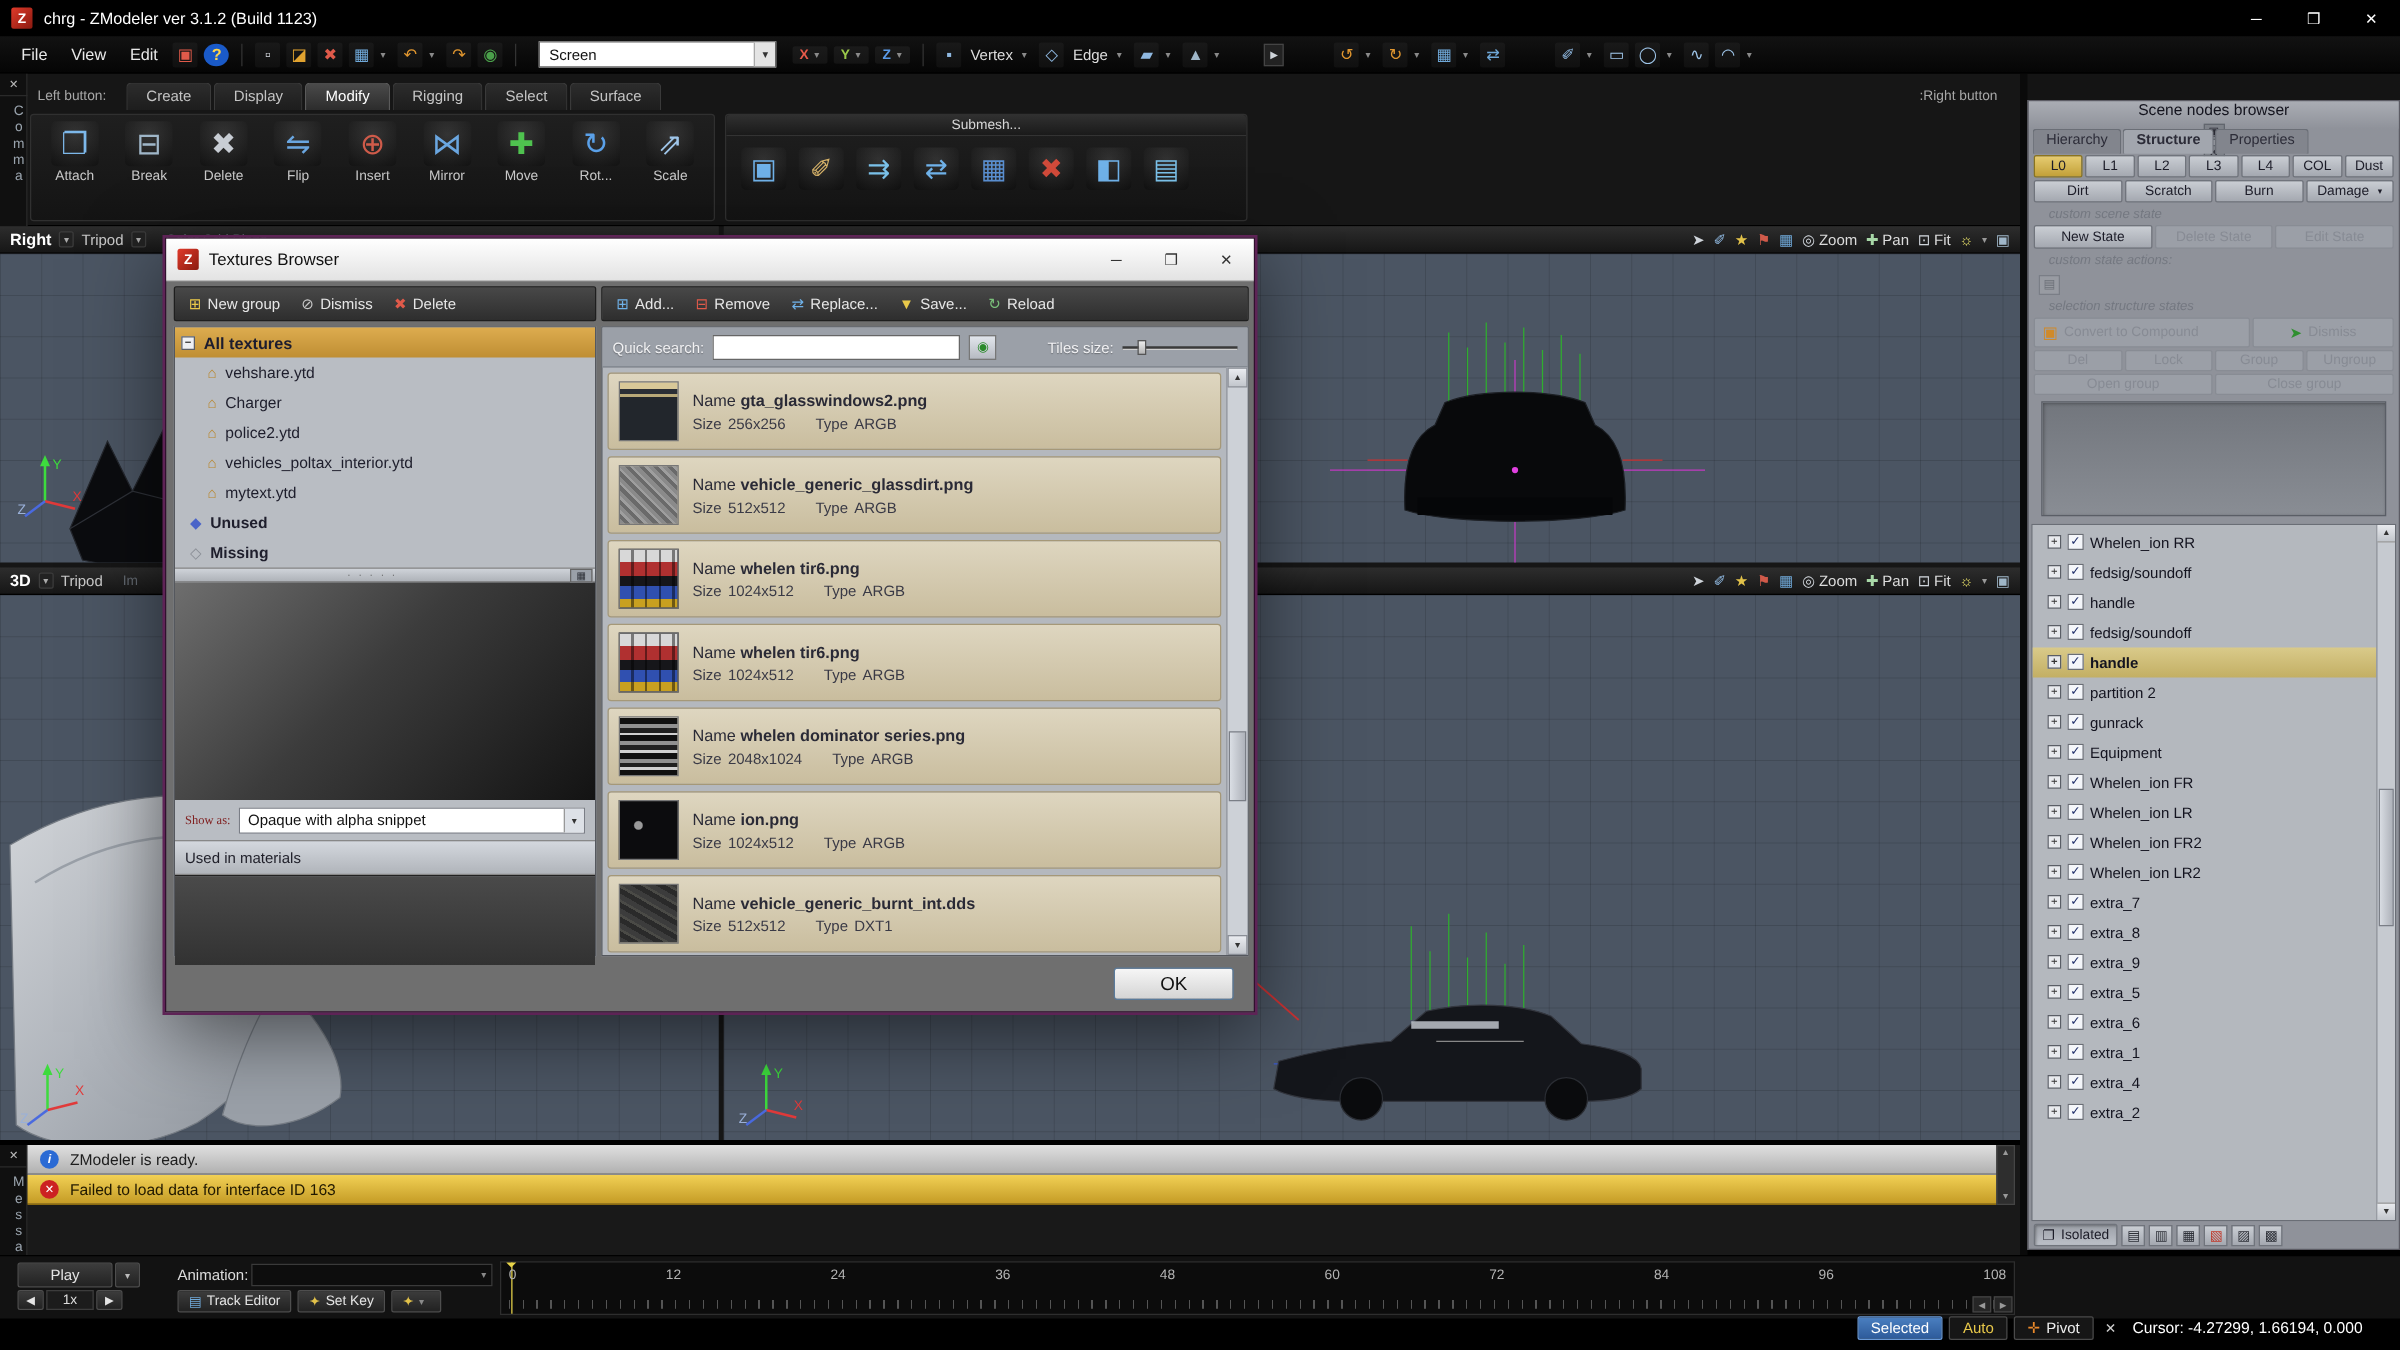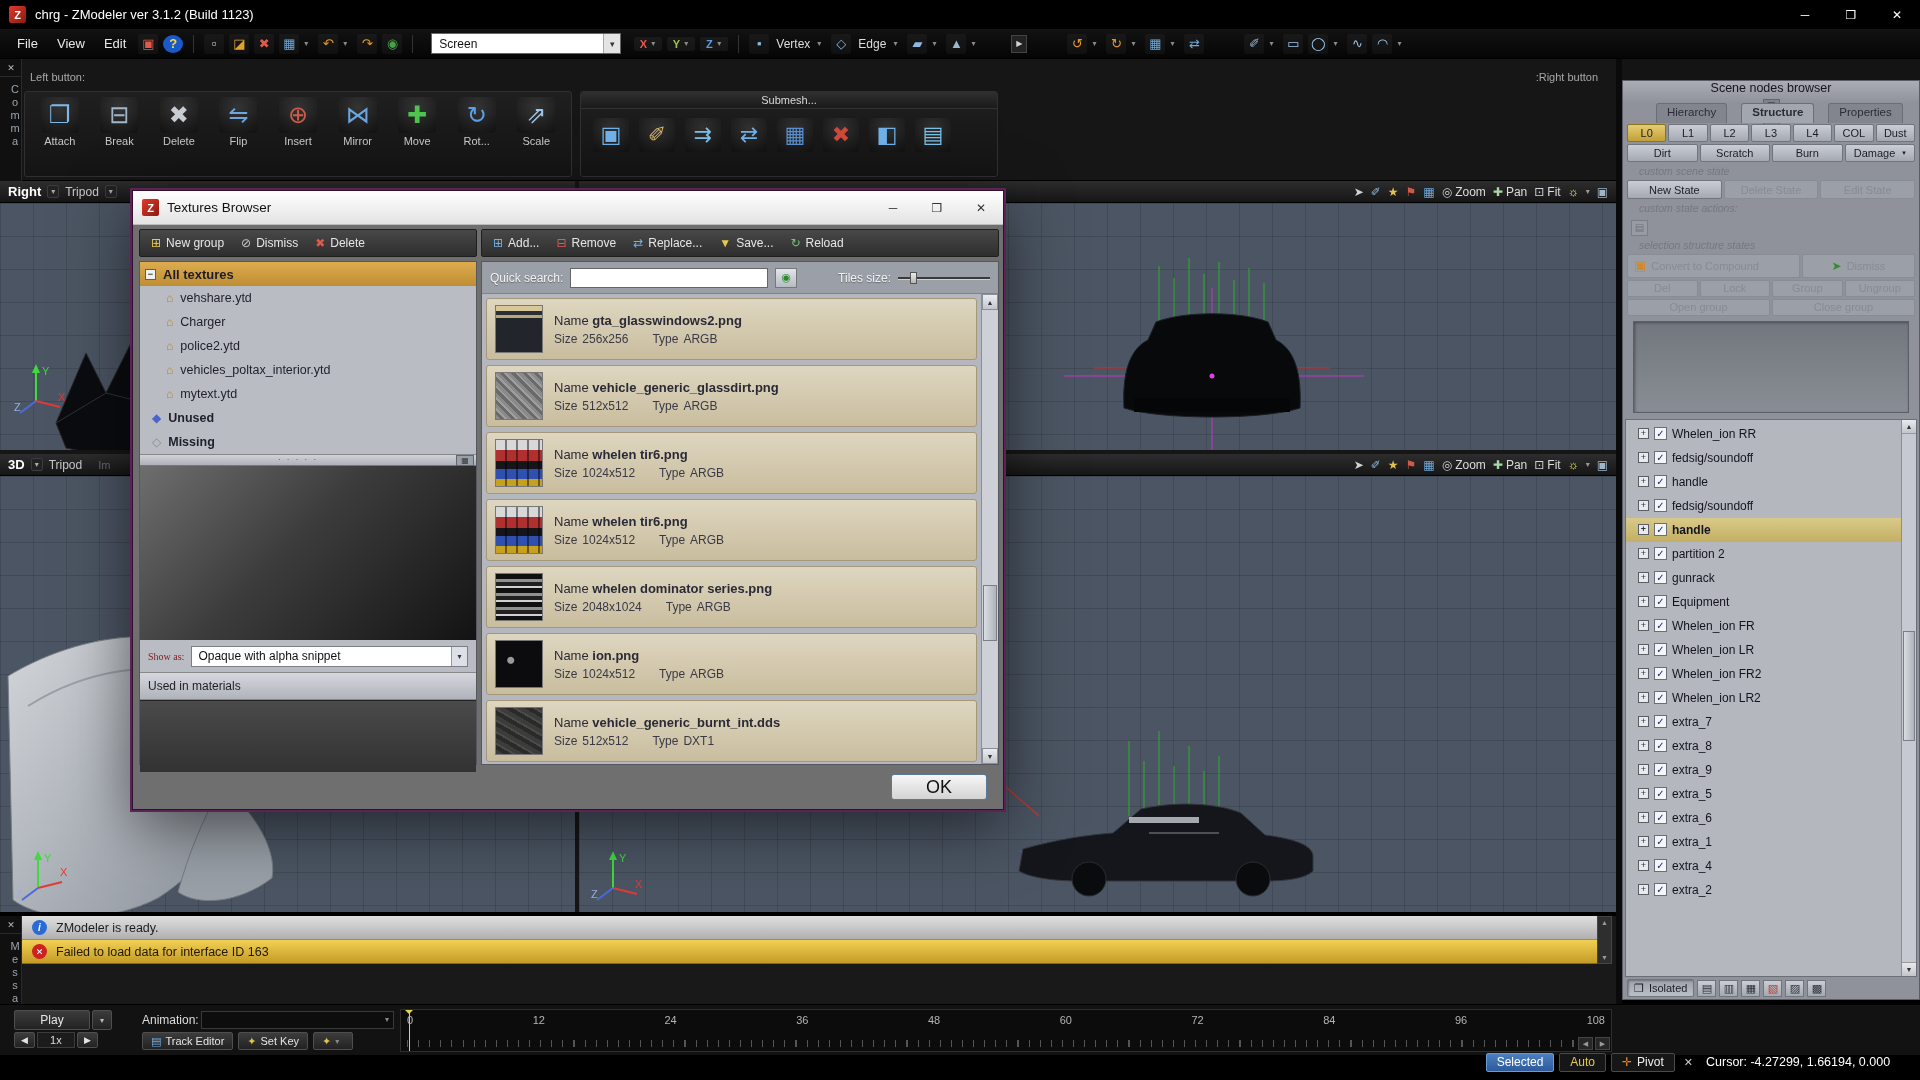--- a/index.html
+++ b/index.html
@@ -141,21 +141,21 @@
   .st-cursor{color:#fff;font-size:12.5px;margin-left:4px;white-space:nowrap;overflow:hidden;width:208px;}
 
   
   #scene-panel{position:absolute;left:1622px;top:80px;width:298px;height:920px;background:#8f929a;
     border:1px solid #5c5c64;display:flex;flex-direction:column;overflow:hidden;}
   .sp-head{height:22px;display:flex;align-items:center;gap:4px;padding:0 6px;
     background:linear-gradient(#aaadb4,#8f929a);flex-shrink:0;flex-direction:column;}
   .sp-title{flex:1;font-size:12.5px;color:#14141e;}
   .sp-hbtn{width:17px;height:16px;background:#7e8289;border:1px solid #62666e;color:#2a2a34;font-size:9px;
     display:flex;align-items:center;justify-content:center;}
-  .sp-tabs{height:20px;display:flex;gap:14px;padding:0 3px;flex-shrink:0;margin-left:30px;}
+  .sp-tabs{height:20px;display:flex;gap:1px;padding:0 3px;flex-shrink:0;}
   .sp-tab{padding:2px 10px 0;font-size:11.5px;color:#2c2c38;background:#82858d;border:1px solid #6a6e76;
     border-bottom:none;border-radius:3px 3px 0 0;}
   .sp-tab.v-active{background:#a2a6ae;font-weight:bold;}
   .sp-row{display:flex;gap:2px;padding:1px 4px;flex-shrink:0;}
   .pbtn{display:flex;align-items:center;justify-content:center;gap:5px;height:19px;padding:0 6px;
     background:linear-gradient(#caced4,#a4a8b0);border:1px solid #70747c;border-radius:2px;color:#1c1c28;font-size:11px;}
   .pbtn.sm{flex:1;height:18px;padding:0 2px;}
   .pbtn.v-gold{background:linear-gradient(#e6cc72,#c2a038);border-color:#8a7420;}
   .pbtn.v-caret::after{content:"▾";font-size:7px;margin-left:2px;}
   .pbtn.v-disabled,.pbtn.dis{color:#878b94;background:#9b9fa7;border-color:#888c94;}
@@ -257,21 +257,21 @@
   .tex-meta .l2{font-size:12px;color:#3a3a46;margin-top:4px;display:flex;gap:5px;}
   .tex-meta .gap{width:14px;}
   .tex-scroll{position:absolute;right:0;top:32px;bottom:0;width:17px;background:#cdd1d7;border-left:1px solid #8a8e96;}
   .sb-up,.sb-down{height:16px;display:flex;align-items:center;justify-content:center;font-size:7px;color:#333;
     background:linear-gradient(#eaecf0,#c2c6cc);border:1px solid #8a8e96;}
   .sb-down{position:absolute;bottom:0;left:0;right:0;}
   .sb-thumb{position:absolute;left:1px;right:1px;top:62%;height:56px;
     background:linear-gradient(90deg,#dadee4,#aeb2ba);border:1px solid #7a7e86;}
   .ok-btn{position:absolute;right:16px;bottom:9px;width:96px;height:26px;
     background:linear-gradient(#f6f6f6,#d4d4d4);border:1px solid #5a7a9a;border-radius:3px;
-    display:flex;align-items:center;justify-content:center;font-size:18px;color:#111;text-align:center;}
+    display:flex;align-items:center;justify-content:center;font-size:15px;color:#111;text-align:center;}
 
   
   [data-icon="save-icon"]{color:#e05a4a;}
   [data-icon="help-icon"]{color:#ffd54a;background:#1a5ac8;border-radius:50%;width:18px;height:18px;font-weight:bold;}
   [data-icon="new-icon"]{color:#d8dce2;}
   [data-icon="open-icon"]{color:#e0a22f;}
   [data-icon="delete-red-icon"]{color:#e05a4a;}
   [data-icon="grid-icon"]{color:#6fa8d8;}
   [data-icon="undo-icon"],[data-icon="redo-icon"]{color:#e0962f;}
   [data-icon="globe-icon"]{color:#4aa04a;}
@@ -400,20 +400,29 @@
   <span class="mcaret" data-icon="caret-icon">▾</span>
 </div>
 
 <div id="ribbon">
   <div class="strip" id="strip-top">
     <div class="strip-x" data-icon="close-icon">✕</div>
     <span class="strip-label">Comma</span>
   </div>
   <div id="ribbon-head">
     <span class="lb-label">Left button:</span>
+    <div class="rtabs">
+
+    <div class="rtab">Create</div>
+        <div class="rtab">Display</div>
+        <div class="rtab v-active">Modify</div>
+        <div class="rtab">Rigging</div>
+        <div class="rtab">Select</div>
+        <div class="rtab">Surface</div>
+      </div>
     <span class="rb-label">:Right button</span>
   </div>
   <div id="tools-panel">
 
   <div class="tool">
       <div class="tool-ic" data-icon="attach-icon">❐</div>
       <div class="tool-lb">Attach</div>
     </div>
       <div class="tool">
       <div class="tool-ic" data-icon="break-icon">⊟</div>

